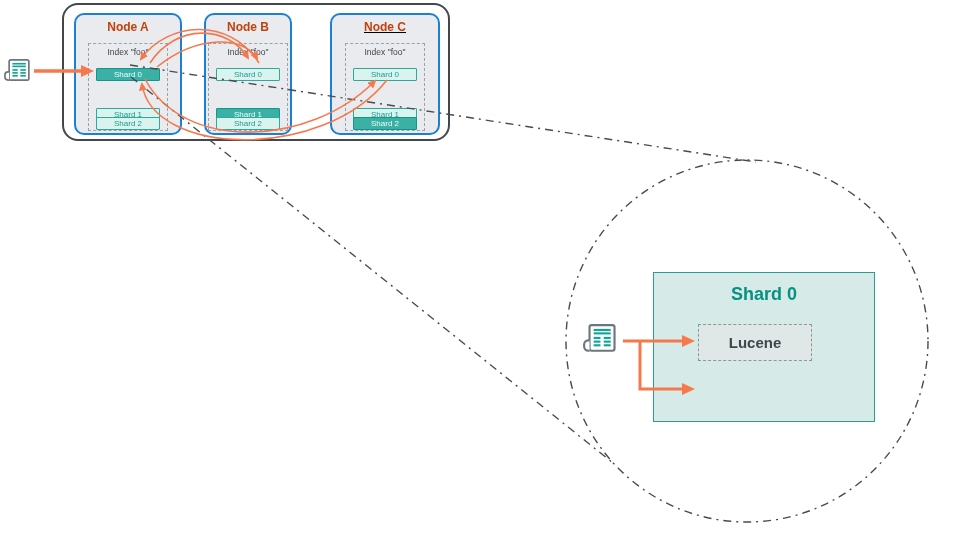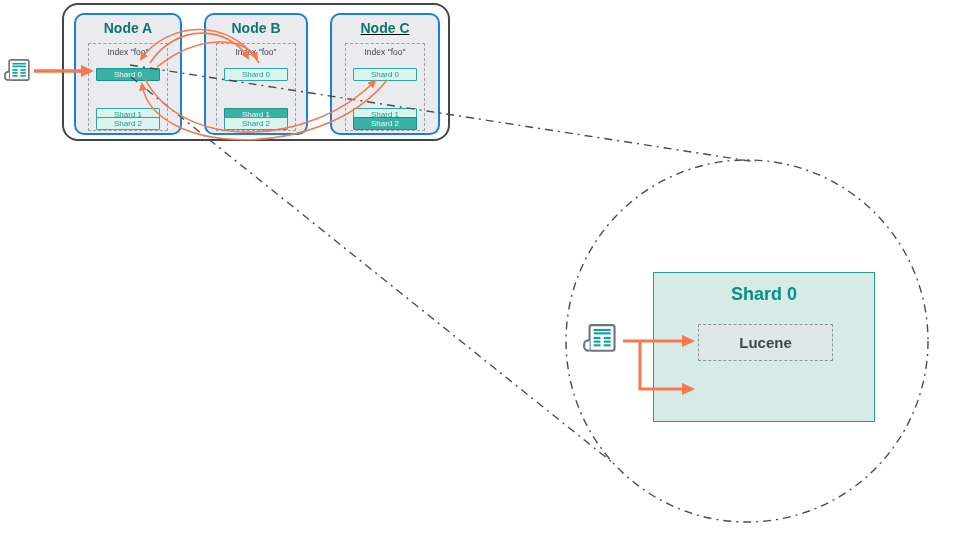--- a/index.html
+++ b/index.html
@@ -11,24 +11,24 @@
   
   .cluster{
     position:absolute;left:62px;top:3px;width:388px;height:138px;
     background:#ffffff;border:2px solid #41474c;border-radius:16px;
   }
   .node{
     position:absolute;top:13px;height:122px;
     background:#e9ebee;border:2.5px solid #1b80d4;border-radius:10px;
   }
   .node-a{left:74px;width:108px;}
-  .node-b{left:204px;width:104px;}
+  .node-b{left:204px;width:88px;}
   .node-c{left:330px;width:110px;text-decoration:underline;}
   .node-title{
-    text-align:center;margin-top:5px;font-weight:bold;font-size:14px;color:#0f766e;
+    text-align:center;margin-top:5px;font-weight:bold;font-size:12px;color:#c2410c;
   }
   .index-box{
     position:absolute;left:50%;transform:translateX(-50%);top:28px;width:80px;height:88px;
     border:1.3px dashed #9aa1a8;
   }
   .index-label{
     position:absolute;top:3px;left:0;width:100%;text-align:center;
     font-size:8.5px;color:#40464b;white-space:nowrap;
   }
   .shard{
@@ -40,21 +40,21 @@
   .s0{top:24px}.s1{top:64px}.s2{top:73px}
   
   .panel{
     position:absolute;left:653px;top:272px;width:222px;height:150px;
     background:#d6ebe7;border:1.6px solid #2b9c8f;
   }
   .panel-title{
     margin-top:11px;text-align:center;font-weight:bold;font-size:18px;color:#069183;
   }
   .comp{
-    position:absolute;left:44px;width:135px;height:37px;
+    position:absolute;left:44px;width:114px;height:37px;
     background:#dfe8e6;border:1.4px dashed #8d969a;
     display:flex;align-items:center;justify-content:center;
     font-weight:bold;font-size:15px;color:#3e474c;
   }
   .comp-0{top:51px;}
   .comp-1{top:98px;height:38px;}
   
   svg.overlay{position:absolute;left:0;top:0;width:960px;height:540px;pointer-events:none;}
 </style>
 </head>

